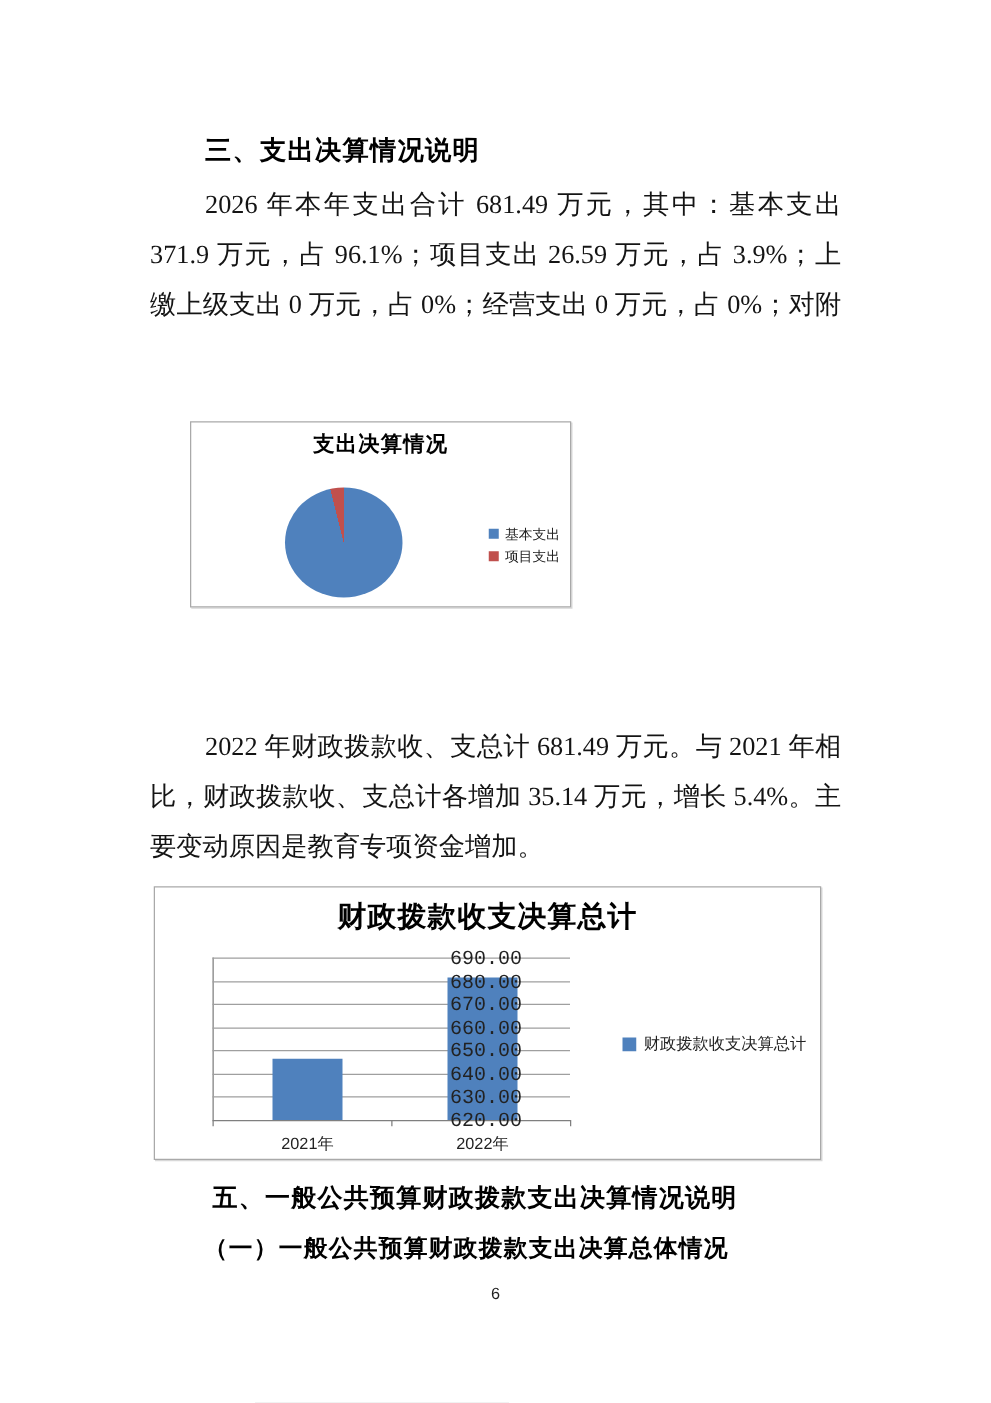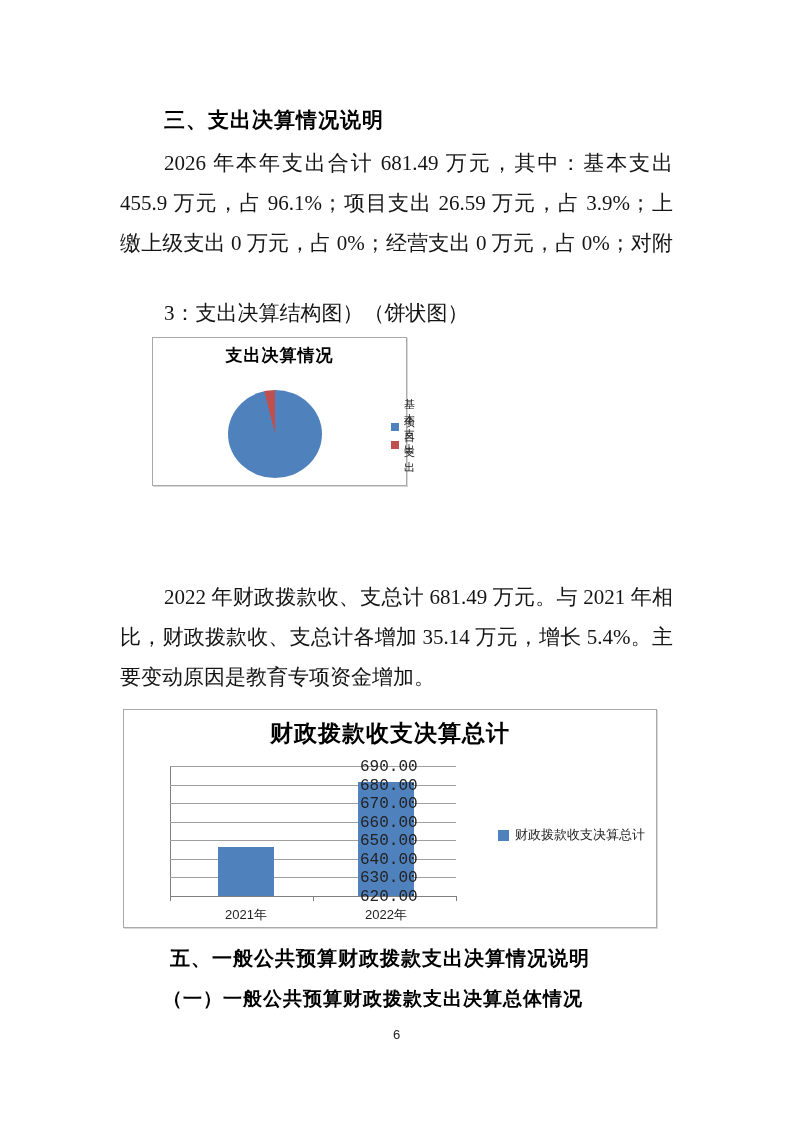--- a/index.html
+++ b/index.html
@@ -28,21 +28,21 @@
     border:1px solid #a9a9a9; box-shadow:1px 1px 0 #d8d8d8;
   }
   .chart-title {
     position:absolute; left:0; right:0; text-align:center;
     font-weight:bold; color:#000;
     font-family:"Liberation Serif","DejaVu Serif",serif;
     white-space:nowrap;
   }
 
   
-  #pie-box { left:152px; top:337px; width:255px; height:149px; }
+  #pie-box { left:152px; top:337px; width:305px; height:149px; }
   #pie-box .chart-title { top:6px; font-size:17px; letter-spacing:1px; }
   .pie-graphic { position:absolute; left:75px; top:52px; width:94px; height:88px; border-radius:50%; }
   .legend { position:absolute; font-family:"Liberation Serif","DejaVu Serif",serif; }
   .legend-row { display:flex; align-items:center; height:18px; }
   .legend-swatch { width:8px; height:8px; margin-right:5px; flex:0 0 auto; }
   #pie-box .legend { left:238px; top:80px; font-size:11px; color:#222; }
 
   
   #bar-box { left:123px; top:709px; width:534px; height:219px; }
   #bar-box .chart-title { top:8px; font-size:23px; letter-spacing:1px; }
@@ -70,25 +70,24 @@
 </style>
 </head>
 <body>
 
 <div class="page">
 
   <div class="heading" style="top:106px;">三、支出决算情况说明</div>
 
   <div class="para" style="top:143px;">
     <div class="jline indent">2026 年本年支出合计 681.49 万元，其中：基本支出</div>
-    <div class="jline">455.9 万元，占 96.1%；项目支出 26.59 万元，占 3.9%；上</div>
+    <div class="jline">371.9 万元，占 96.1%；项目支出 26.59 万元，占 3.9%；上</div>
     <div class="jline">缴上级支出 0 万元，占 0%；经营支出 0 万元，占 0%；对附</div>
   </div>
 
-  <div class="caption" style="top:300px;">3：支出决算结构图）（饼状图）</div>
 
   <div class="chartbox" id="pie-box">
     <div class="chart-title">支出决算情况</div>
     <div class="pie-graphic" style="background: conic-gradient(rgb(79, 129, 189) 0deg, rgb(79, 129, 189) 345.96deg, rgb(192, 80, 77) 345.96deg, rgb(192, 80, 77) 360deg);"></div>
     <div class="legend">
       <div class="legend-row">
         <span class="legend-swatch" style="background:#4f81bd;"></span>
         <span>基本支出</span>
       </div>
       <div class="legend-row">

